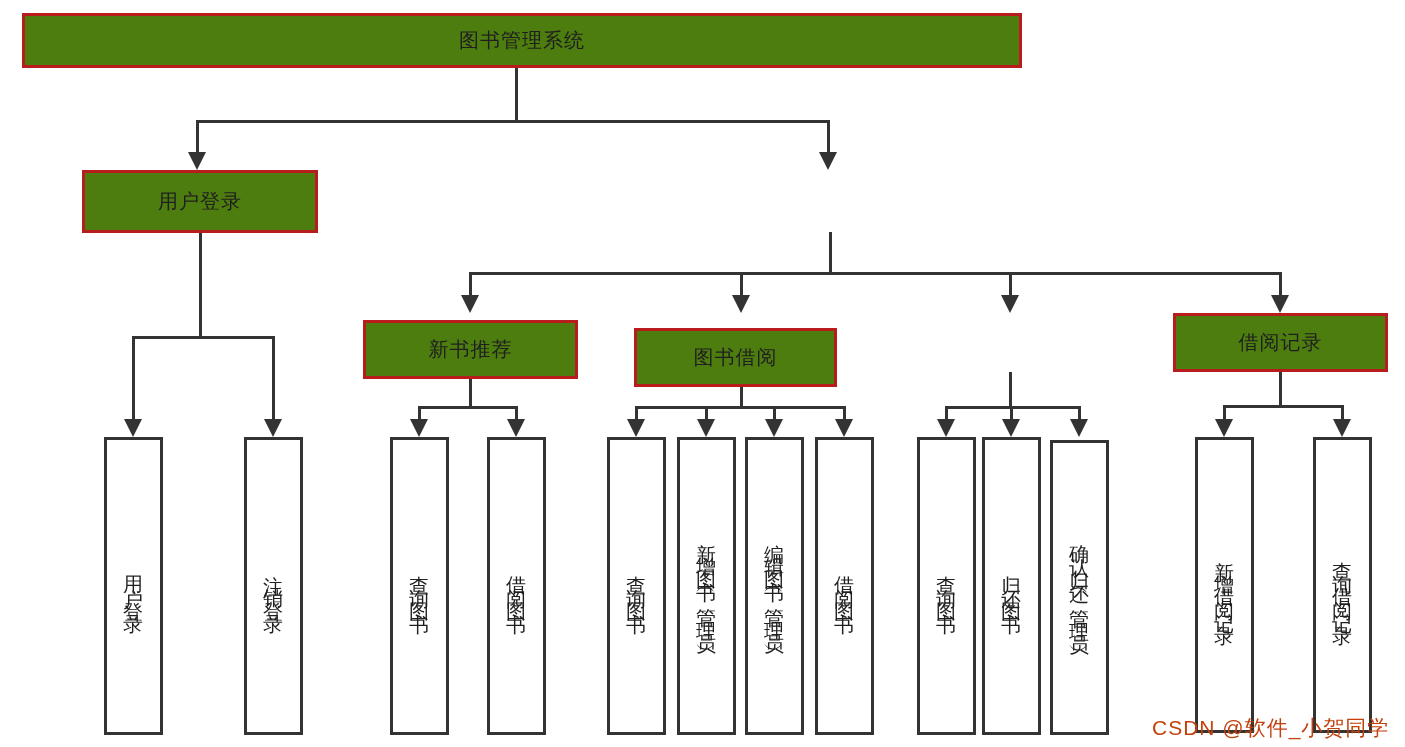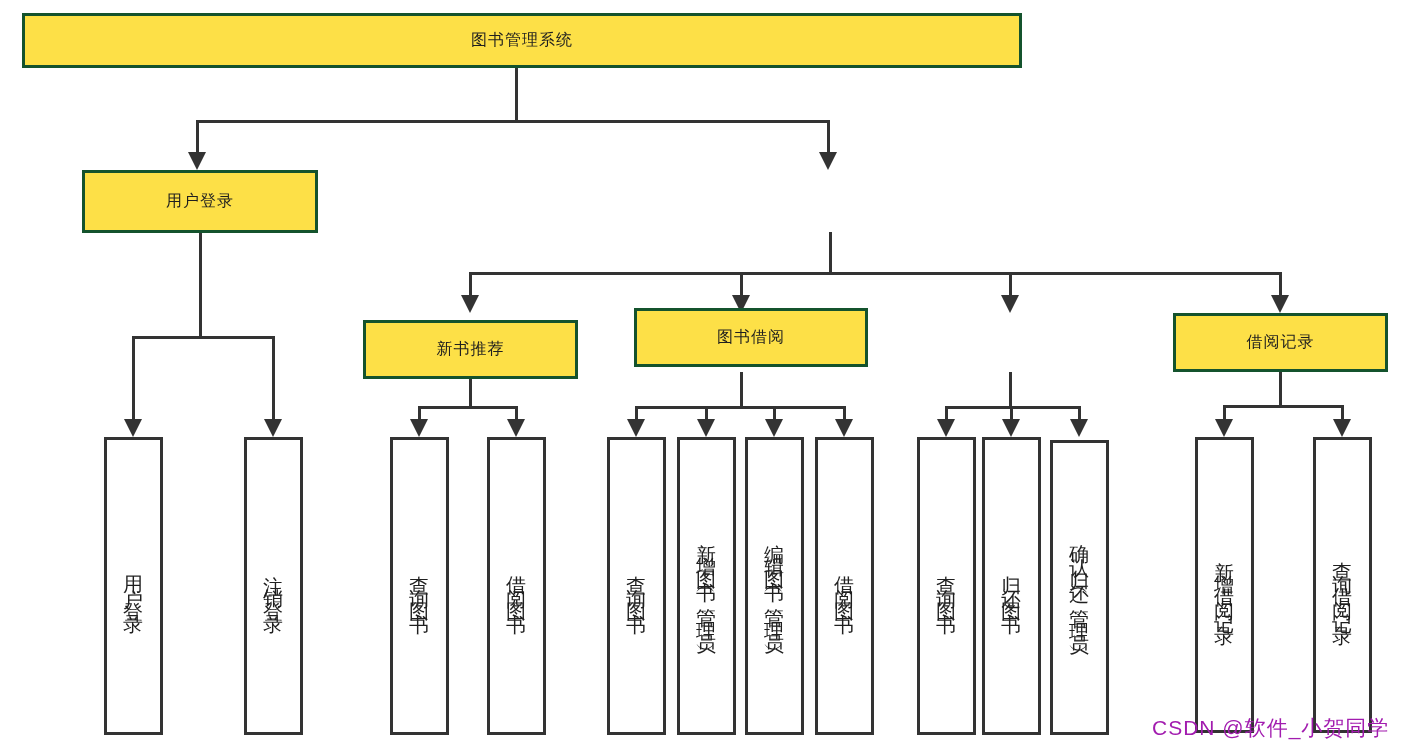--- a/index.html
+++ b/index.html
@@ -1,42 +1,42 @@
 <!DOCTYPE html>
 <html><head>
 <meta charset="utf-8">
 <style>
   html,body{margin:0;padding:0;background:#ffffff;}
   .canvas{
     position:relative;width:1405px;height:747px;background:#ffffff;overflow:hidden;
     font-family:"Liberation Sans","DejaVu Sans",sans-serif;color:#1f1f1f;
   }
   .box{
-    position:absolute;background:#fde047;border:3px solid #14532d;box-sizing:border-box;
+    position:absolute;background:#4d7c0f;border:3px solid #b91c1c;box-sizing:border-box;
     display:flex;align-items:center;justify-content:center;
-    font-size:16px;letter-spacing:1px;white-space:nowrap;
+    font-size:20px;letter-spacing:1px;white-space:nowrap;
   }
   .vbox{
     position:absolute;background:#ffffff;border:3px solid #333333;box-sizing:border-box;
     display:flex;align-items:center;justify-content:center;
   }
   .vlabel{
     writing-mode:vertical-rl;text-orientation:upright;
     font-size:20px;line-height:1;letter-spacing:13px;white-space:nowrap;
   }
   .hline{position:absolute;height:3px;background:#333333;}
   .vline{position:absolute;width:3px;background:#333333;}
   .ahead{
     position:absolute;width:0;height:0;
     border-left:9px solid transparent;border-right:9px solid transparent;
     border-top:18px solid #333333;
   }
   .watermark{
     position:absolute;left:1152px;top:714px;z-index:5;
-    font-size:21px;color:#a21caf;letter-spacing:1px;white-space:nowrap;
+    font-size:21px;color:#c2410c;letter-spacing:1px;white-space:nowrap;
   }
 </style>
 </head>
 <body>
 
 <div class="canvas">
 
   <div class="vline" style="left:515px;top:68px;height:55px;"></div>
   <div class="hline" style="left:196px;top:120px;width:634px;"></div>
   <div class="vline" style="left:196px;top:120px;height:34px;"></div>
@@ -96,21 +96,21 @@
   <div class="vline" style="left:1341px;top:405px;height:16px;"></div>
   <div class="ahead" style="left:1333px;top:419px;"></div>
 
   <div class="box" style="left:22px;top:13px;width:1000px;height:55px;">图书管理系统</div>
 
   <div class="box" style="left:82px;top:170px;width:236px;height:63px;">用户登录</div>
 
 
   <div class="box" style="left:363px;top:320px;width:215px;height:59px;">新书推荐</div>
 
-  <div class="box" style="left:634px;top:308px;width:234px;height:59px;">图书借阅</div>
+  <div class="box" style="left:634px;top:328px;width:203px;height:59px;">图书借阅</div>
 
 
   <div class="box" style="left:1173px;top:313px;width:215px;height:59px;">借阅记录</div>
 
   <div class="vbox" style="left:104px;top:437px;width:59px;height:298px;">
     <span class="vlabel">用户登录</span>
   </div>
 
   <div class="vbox" style="left:244px;top:437px;width:59px;height:298px;">
     <span class="vlabel">注销登录</span>

